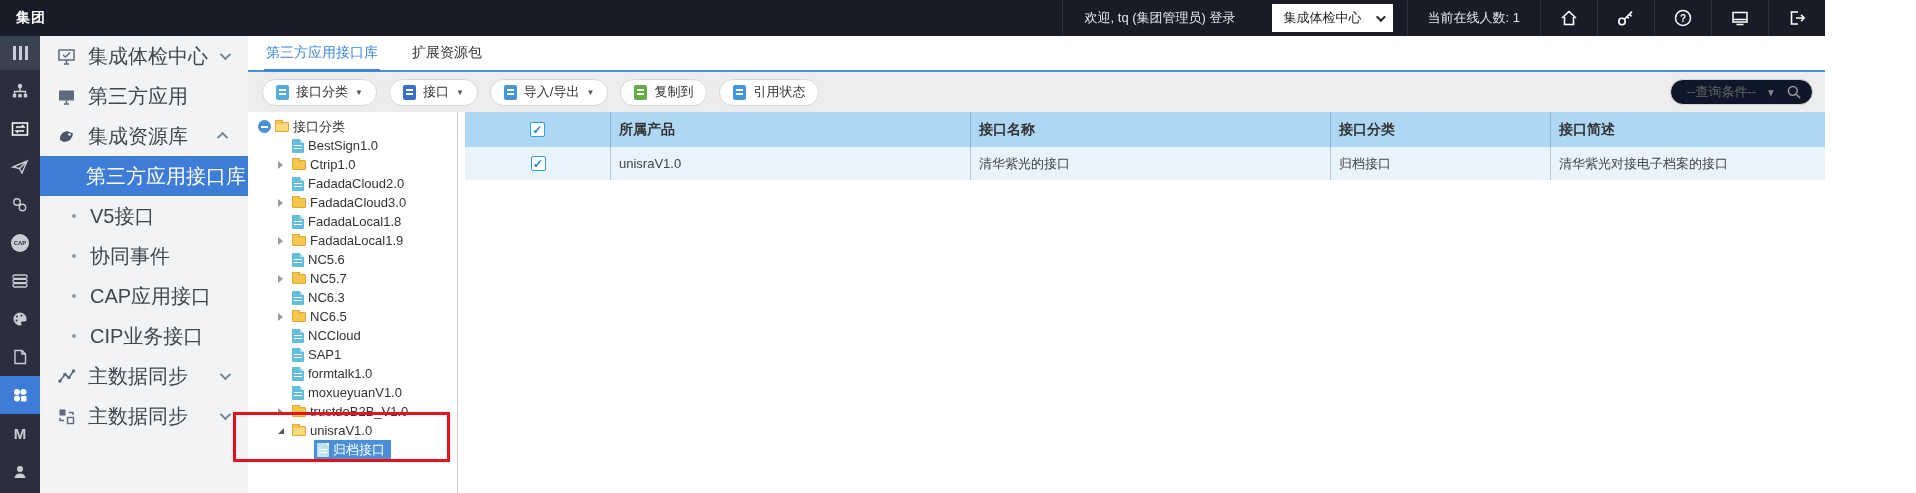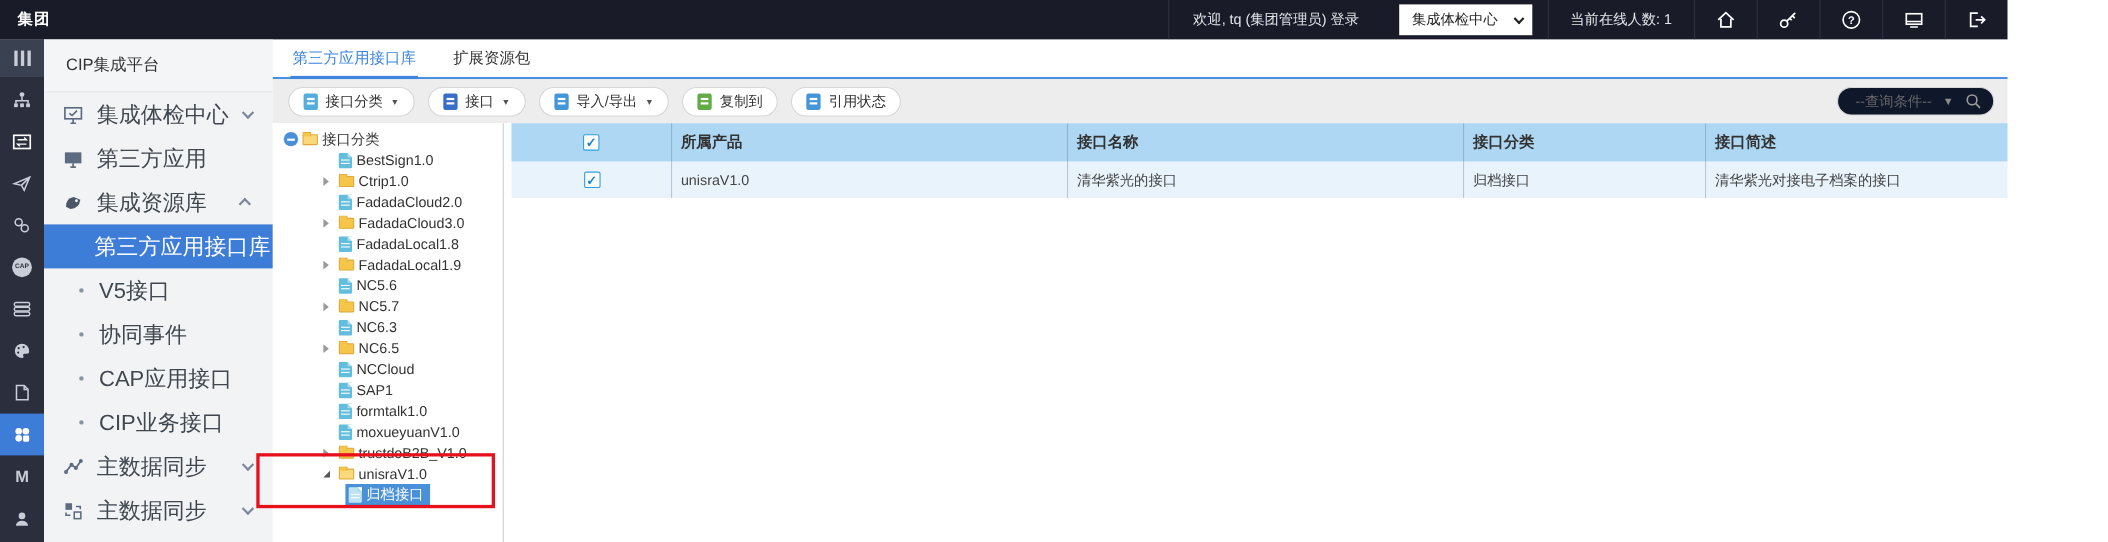--- a/index.html
+++ b/index.html
@@ -60,21 +60,21 @@
   .doc-ic::after { content:""; position:absolute; left:3px; right:3px; top:4px; height:2px; background:#fff; box-shadow:0 4px 0 #fff; }
   .query-pill { margin-left:auto; height:26px; background:#0f172a; border:1px solid #d7d7d7; border-radius:14px; display:flex; align-items:center; gap:10px; padding:0 10px 0 16px; font-size:13px; color:#666; cursor:pointer; }
   .query-pill .qcaret { font-size:10px; color:#8a8a8a; }
 
   .content { flex:1; display:flex; min-height:0; background:#fff; }
 
   
   .tree { width:210px; flex:0 0 210px; border-right:1px solid #cfcfcf; padding-top:5px; overflow:hidden; }
   .trow { height:19px; display:flex; align-items:center; font-size:13px; color:#333; cursor:pointer; white-space:nowrap; }
   .trow.root { padding-left:10px; }
-  .trow.lvl1 { padding-left:46px;text-align:right; }
+  .trow.lvl1 { padding-left:30px;text-align:right; }
   .trow.lvl2 { padding-left:66px; }
   .arr-slot { width:14px; flex:0 0 14px; display:flex; align-items:center; }
   .arr-r { width:0; height:0; border-left:5px solid #9a9a9a; border-top:4px solid transparent; border-bottom:4px solid transparent; }
   .arr-exp { width:0; height:0; border-bottom:6px solid #555; border-left:6px solid transparent; }
   .minus-circle { width:13px; height:13px; border-radius:50%; background:#4a90d9; position:relative; margin-right:4px; flex:0 0 13px; }
   .minus-circle::after { content:""; position:absolute; left:3px; right:3px; top:5.5px; height:2px; background:#fff; }
   .folder { width:14px; height:10px; background:#f6c64b; border:1px solid #e0a93a; border-radius:1px; position:relative; margin-right:4px; flex:0 0 14px; }
   .folder::before { content:""; position:absolute; top:-3px; left:-1px; width:6px; height:3px; background:#f6c64b; border:1px solid #e0a93a; border-bottom:none; border-radius:1px 1px 0 0; }
   .folder.open { background:#fbd878; }
   .tfile { width:12px; height:14px; background:#63bedd; border-radius:1px; position:relative; margin-right:4px; flex:0 0 12px; }
@@ -223,21 +223,20 @@
       </div>
       <div class="rail-slot">
         <svg width="18" height="18" viewBox="0 0 18 18">
           <circle cx="9" cy="7" r="3" fill="#c9cdd8"></circle>
             <path d="M3.5 16 a5.5 4.5 0 0 1 11 0 Z" fill="#c9cdd8"></path>
         </svg>
       </div>
     </div>
 
     <div class="sidebar">
-      <div class="sb-title">CIP集成平台</div>
 
       <div class="sb-item">
         <span class="sb-ic">
           <svg width="19" height="19" viewBox="0 0 19 19">
               <rect x="2" y="3" width="15" height="10" fill="none" stroke="#5c6b80" stroke-width="1.5"></rect>
               <path d="M7 17 H12 M9.5 13 V17" stroke="#5c6b80" stroke-width="1.5"></path>
               <path d="M6 8 L8.5 10 L13 5.5" fill="none" stroke="#5c6b80" stroke-width="1.5"></path>
             </svg>
         </span>
         <span class="sb-label">集成体检中心</span>

